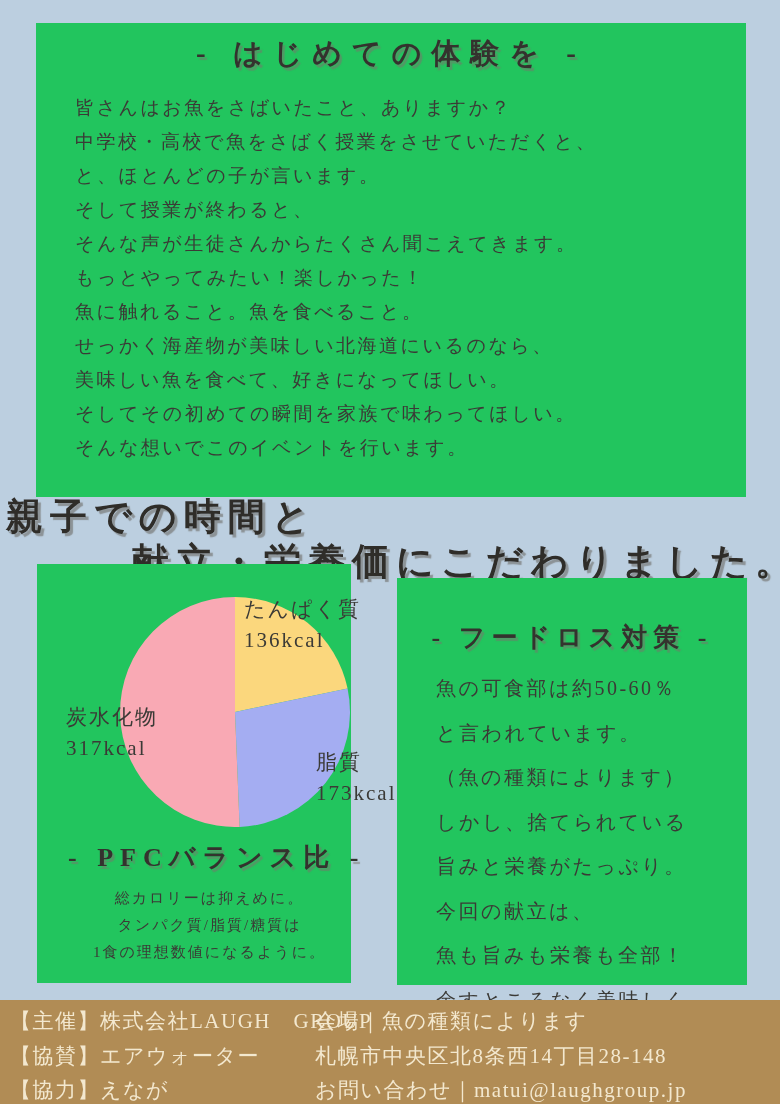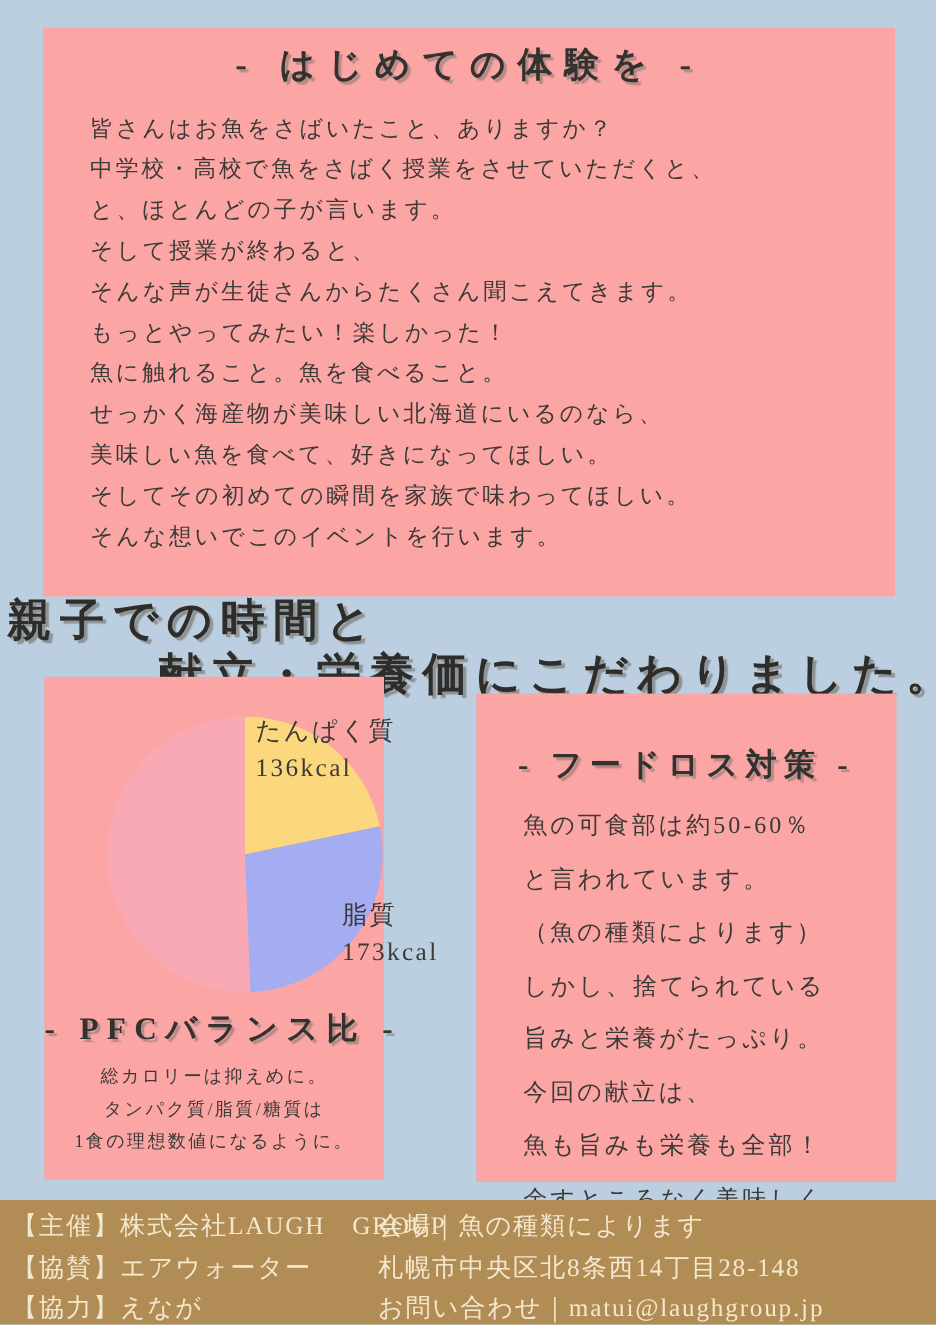--- a/index.html
+++ b/index.html
@@ -2,21 +2,21 @@
 <html><head>
 <meta charset="utf-8">
 <style>
   html,body{margin:0;padding:0;background:#bccfe0;}
   .page{
     position:relative;width:780px;height:1104px;overflow:hidden;
     background:#bccfe0;
     font-family:"Liberation Serif","DejaVu Serif",serif;
     color:#3b3a36;
   }
-  .panel{position:absolute;background:#fca5a5;}
+  .panel{position:absolute;background:#22c55e;}
 
   
   .intro{left:36px;top:23px;width:710px;height:474px;}
   .sec-title{
     font-weight:bold;text-align:center;color:#34322e;
     text-shadow:2.5px 2.5px 1px rgba(120,116,108,.55);
     margin:0;white-space:nowrap;
   }
   .intro .sec-title{padding-top:11px;font-size:29px;letter-spacing:10px;}
   .intro-lines{margin-top:17px;padding-left:39px;}
@@ -27,21 +27,21 @@
   
   .hl{
     position:absolute;font-weight:bold;color:#2f2d29;white-space:nowrap;
     font-size:37px;letter-spacing:7px;
     text-shadow:3px 3px 1px rgba(108,106,102,.6);
   }
   .hl1{left:6px;top:492px;}
   .hl2{left:132px;top:537px;}
 
   
-  .pfc{left:37px;top:564px;width:283px;height:419px;}
+  .pfc{left:37px;top:564px;width:283px;height:419px;padding-left:31px;}
   .pie-area{position:relative;width:100%;height:268px;}
   #pie-svg{position:absolute;left:52px;top:33px;}
   .pie-label{
     position:absolute;font-size:21px;line-height:31px;letter-spacing:2px;
     white-space:nowrap;color:#3b3a36;
   }
   .pl-protein{left:176px;top:30px;}
   .pl-fat{left:248px;top:183px;}
   .pl-carb{left:-2px;top:138px;}
   .pfc .sec-title{font-size:26px;letter-spacing:7px;margin-top:8px;}
@@ -105,20 +105,24 @@
           <path d="M 115 115 L 119.62 229.91 A 115 115 0 1 1 115.00 0.00 Z" fill="#f9a9b4"></path>
         </svg>
       <div class="pie-label pl-protein">
         <div>たんぱく質</div>
         <div>136kcal</div>
       </div>
       <div class="pie-label pl-fat">
         <div>脂質</div>
         <div>173kcal</div>
       </div>
+      <div class="pie-label pl-carb">
+        <div>炭水化物</div>
+        <div>317kcal</div>
+      </div>
     </div>
     <h2 class="sec-title">- PFCバランス比 -</h2>
     <div class="pfc-notes">
         <p class="note-line">総カロリーは抑えめに。</p>
         <p class="note-line">タンパク質/脂質/糖質は</p>
         <p class="note-line">1食の理想数値になるように。</p>
       </div>
   </section>
 
   <section class="panel foodloss">

